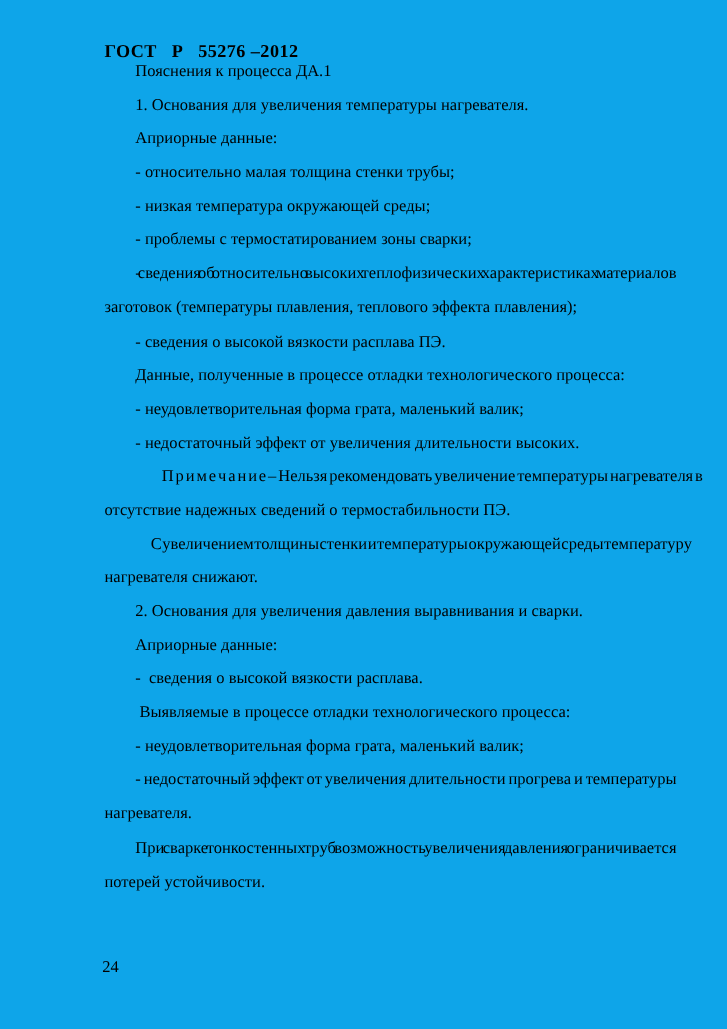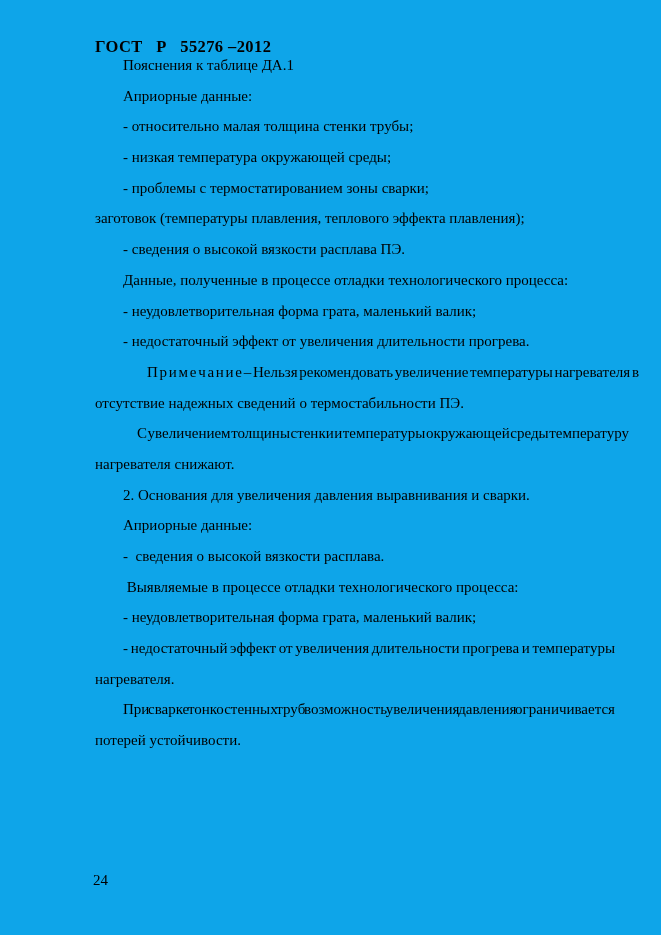--- a/index.html
+++ b/index.html
@@ -52,30 +52,32 @@
   }
 </style>
 </head>
 <body>
 
 <div class="page">
 
   <div class="doc-header">ГОСТ   Р   55276 –2012</div>
 
   <div class="content">
-    <div class="line indent">Пояснения к таблице ДА.1</div>
+    <div class="line indent">Пояснения к процесса ДА.1</div>
+    <div class="line indent">1. Основания для увеличения температуры нагревателя.</div>
     <div class="line indent">Априорные данные:</div>
     <div class="line indent">- относительно малая толщина стенки трубы;</div>
     <div class="line indent">- низкая температура окружающей среды;</div>
     <div class="line indent">- проблемы с термостатированием зоны сварки;</div>
+    <div class="line indent stretch"><span style="word-spacing: -6.4308px;">- сведения об относительно высоких теплофизических характеристиках материалов</span></div>
     <div class="line">заготовок (температуры плавления, теплового эффекта плавления);</div>
     <div class="line indent">- сведения о высокой вязкости расплава ПЭ.</div>
     <div class="line indent">Данные, полученные в процессе отладки технологического процесса:</div>
     <div class="line indent">- неудовлетворительная форма грата, маленький валик;</div>
-    <div class="line indent">- недостаточный эффект от увеличения длительности прогрева.</div>
+    <div class="line indent">- недостаточный эффект от увеличения длительности высоких.</div>
     <div class="line indent stretch"><span style="word-spacing: -2.02051px; margin-left: 24px;">П р и м е ч а н и е – Нельзя рекомендовать увеличение температуры нагревателя в</span></div>
     <div class="line">отсутствие надежных сведений о термостабильности ПЭ.</div>
     <div class="line indent stretch"><span style="word-spacing: -3.21875px; margin-left: 14px;">С увеличением толщины стенки и температуры окружающей среды температуру</span></div>
     <div class="line">нагревателя снижают.</div>
     <div class="line indent">2. Основания для увеличения давления выравнивания и сварки.</div>
     <div class="line indent">Априорные данные:</div>
     <div class="line indent">-  сведения о высокой вязкости расплава.</div>
     <div class="line indent"> Выявляемые в процессе отладки технологического процесса:</div>
     <div class="line indent">- неудовлетворительная форма грата, маленький валик;</div>
     <div class="line indent stretch"><span style="word-spacing: -1.10156px;">- недостаточный эффект от увеличения длительности прогрева и температуры</span></div>

